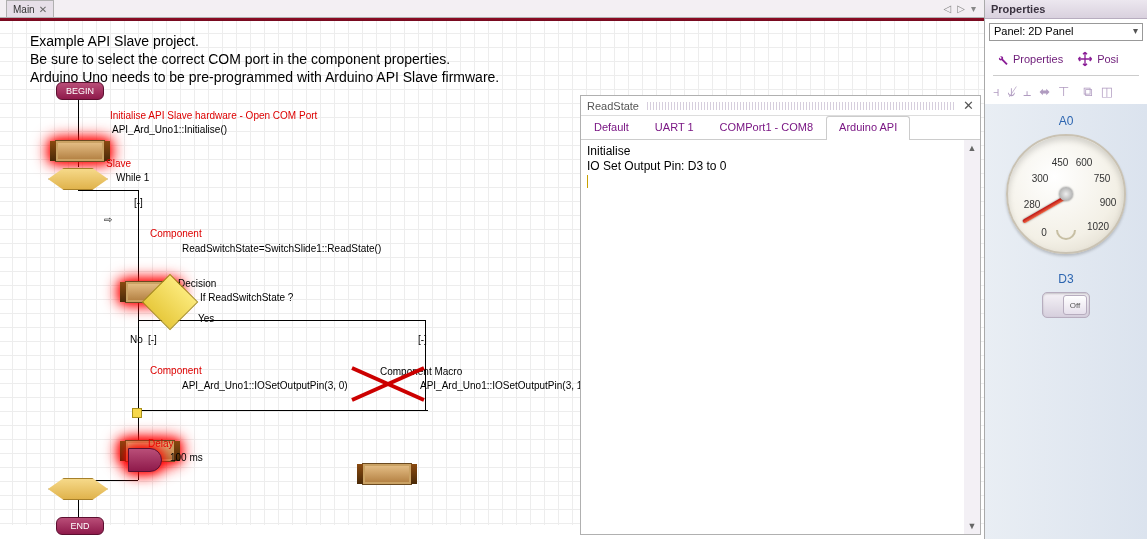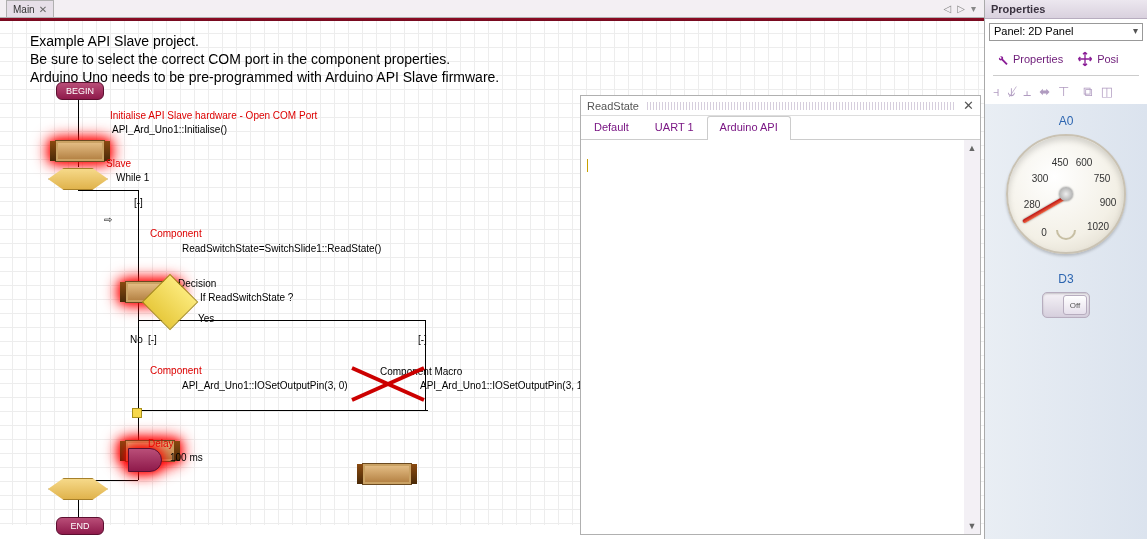--- a/index.html
+++ b/index.html
@@ -226,23 +226,25 @@
 
   <div class="consoles">
     <div class="cons-title">
       <span>ReadState</span>
       <div class="grip"></div>
       <span class="x">✕</span>
     </div>
     <div class="cons-tabs">
       <div class="cons-tab">Default</div>
       <div class="cons-tab">UART 1</div>
+      <div class="cons-tab">COMPort1 - COM8</div>
       <div class="cons-tab active">Arduino API</div>
     </div>
-    <div class="cons-body">
+    <div class="cons-body"><span>Initialise
+IO Set Output Pin: D3 to 0</span>
 <span class="caret"></span></div>
     <div class="cons-scroll">
       <div class="up">▲</div>
       <div class="dn">▼</div>
     </div>
   </div>
 </div>
 
 <div class="props">
   <div class="props-title">Properties</div>

